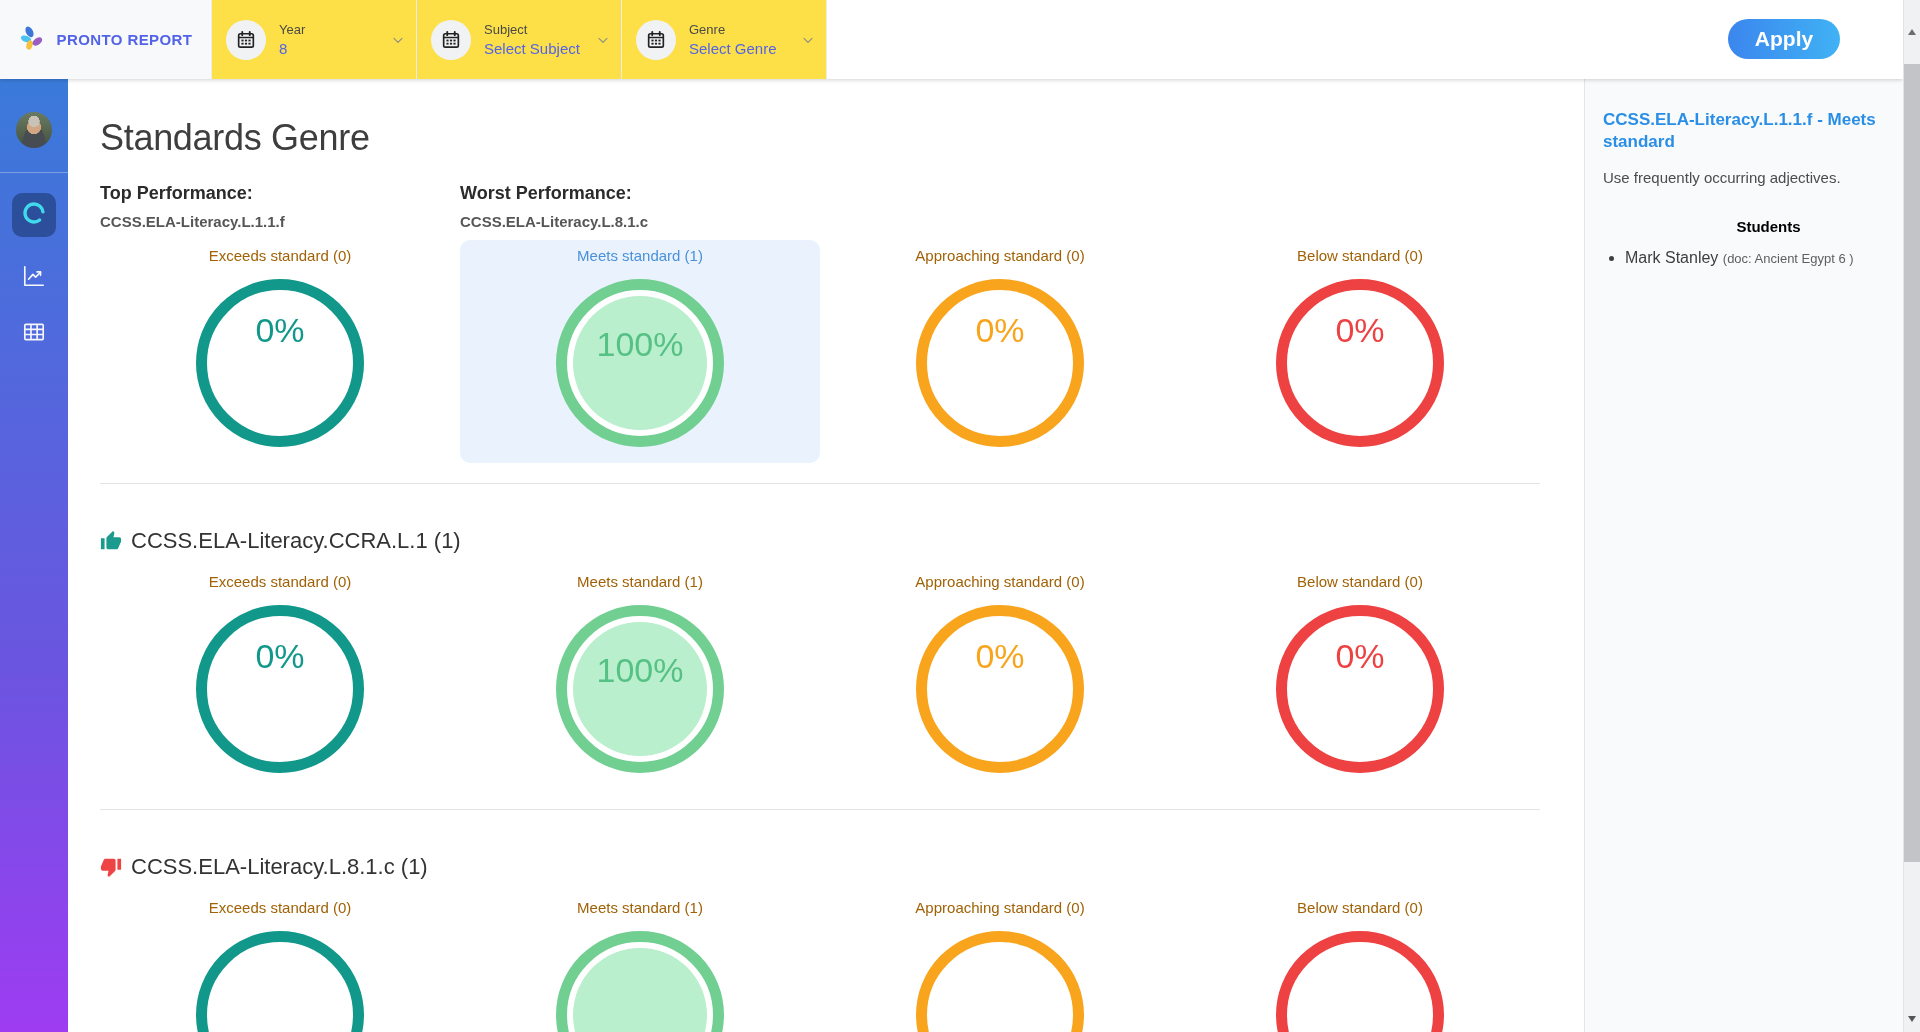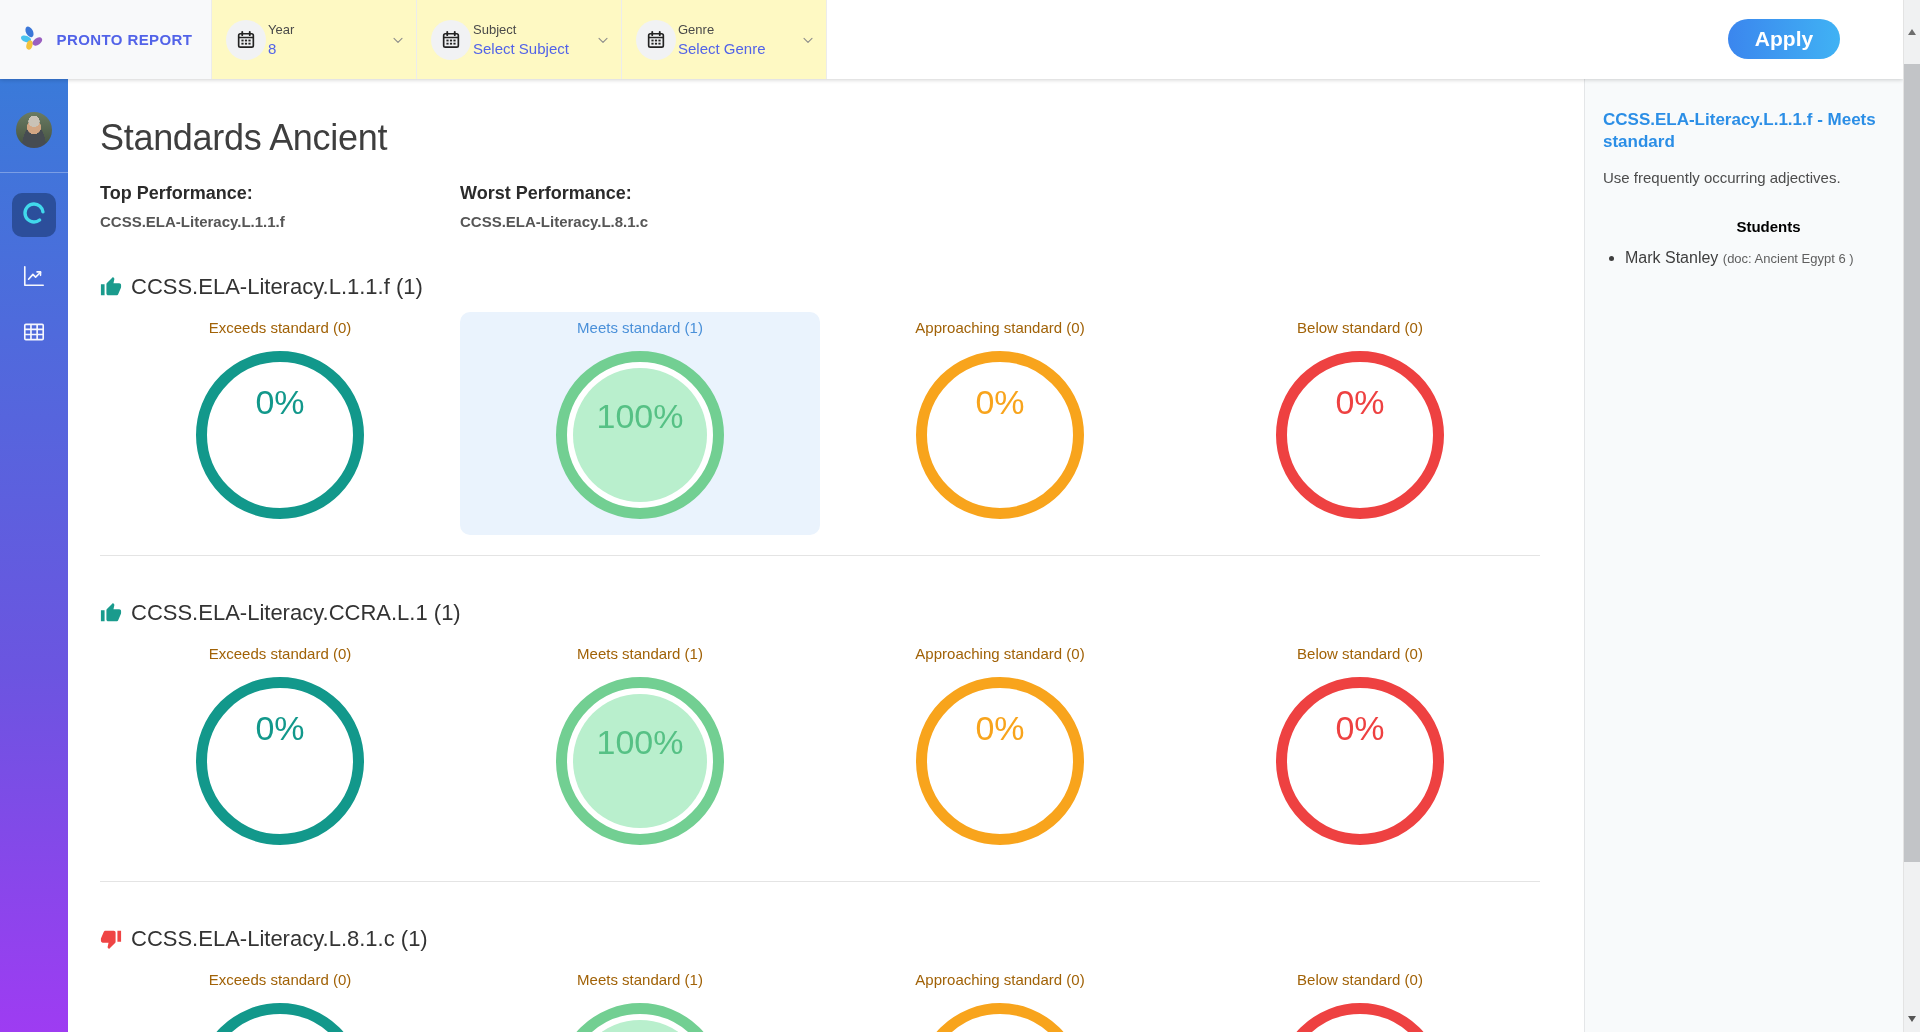--- a/index.html
+++ b/index.html
@@ -6,22 +6,22 @@
   html,body { width:1920px; height:1032px; overflow:hidden; background:#fff;
               font-family:"Liberation Sans", sans-serif; position:relative; }
 
   
   #topbar { position:absolute; top:0; left:0; width:1903px; height:79px; background:#fff;
             display:flex; align-items:stretch; box-shadow:0 1px 4px rgba(0,0,0,.18); z-index:6; }
   .brand { width:212px; background:#f8f9fa; border-right:1px solid #ececec;
            display:flex; align-items:center; justify-content:center; gap:10px; }
   .brand-name { font-size:15px; font-weight:700; letter-spacing:.4px; color:var(--accent,#5263e8); }
   #filters { display:flex; }
-  .filter { width:205px; display:flex; align-items:center; gap:2px; padding:0 10px 0 14px;
-            border-right:1px solid #ececec; cursor:pointer; background:#fef9c3; }
+  .filter { width:205px; display:flex; align-items:center; gap:13px; padding:0 10px 0 14px;
+            border-right:1px solid #ececec; cursor:pointer; background:#fde047; }
   .chip { width:40px; height:40px; min-width:40px; border-radius:50%; background:#f1f2f4;
           display:flex; align-items:center; justify-content:center; }
   .f-texts { display:flex; flex-direction:column; gap:3px; flex:1; }
   .f-label { font-size:13px; color:#4a4a4a; }
   .f-value { font-size:15px; color:var(--accent,#5263e8); }
   .chev { display:flex; }
   .apply-btn { position:absolute; right:63px; top:19px; width:112px; height:40px; border:none;
                border-radius:20px; color:#fff; font-size:21px; font-weight:700; cursor:pointer;
                font-family:"Liberation Sans",sans-serif;
                background:linear-gradient(90deg,var(--apply-from,#3b86ee),var(--apply-to,#40b2f4)); }
@@ -215,44 +215,35 @@
     <span>
       <svg width="26" height="26" viewBox="0 0 24 24" fill="none" stroke="#fff" stroke-width="1.5">
         <rect x="3.5" y="5" width="17" height="14" rx="1"></rect>
         <path d="M3.5 9.6h17M3.5 14.3h17M9.2 5v14M14.9 5v14"></path>
       </svg>
     </span>
   </div>
 </nav>
 
 <main id="main">
-  <h1 class="page-title">Standards Ancient</h1>
+  <h1 class="page-title">Standards Genre</h1>
 
   <div class="summary">
     <div class="sum-col">
       <div class="sum-label">Top Performance:</div>
       <div class="sum-value">CCSS.ELA-Literacy.L.1.1.f</div>
     </div>
     <div class="sum-col">
       <div class="sum-label">Worst Performance:</div>
       <div class="sum-value">CCSS.ELA-Literacy.L.8.1.c</div>
     </div>
   </div>
 
   <div id="sections">
   <section class="section">
-    <div class="section-head">
-      <span class="thumb thumb-up" style="display: flex;">
-        <svg width="22" height="22" viewBox="0 0 24 24" fill="#1a9b8d">
-          <path d="M1 21h4V9H1v12zM23 10c0-1.1-.9-2-2-2h-6.31l.95-4.57.03-.32c0-.41-.17-.79-.44-1.06L14.17 1 7.59 7.59C7.22 7.95 7 8.45 7 9v10c0 1.1.9 2 2 2h9c.83 0 1.54-.5 1.84-1.22l3.02-7.05c.09-.23.14-.47.14-.73v-2z"></path>
-        </svg>
-      </span>
-
-      <span class="section-title">CCSS.ELA-Literacy.L.1.1.f (1)</span>
-    </div>
     <div class="buckets">
   <div class="bucket">
     <div class="lbl">Exceeds standard (0)</div>
     <div class="ring exceeds">
               <span class="pct">0%</span>
             </div>
   </div>
 
   <div class="bucket highlighted">
     <div class="lbl">Meets standard (1)</div>

